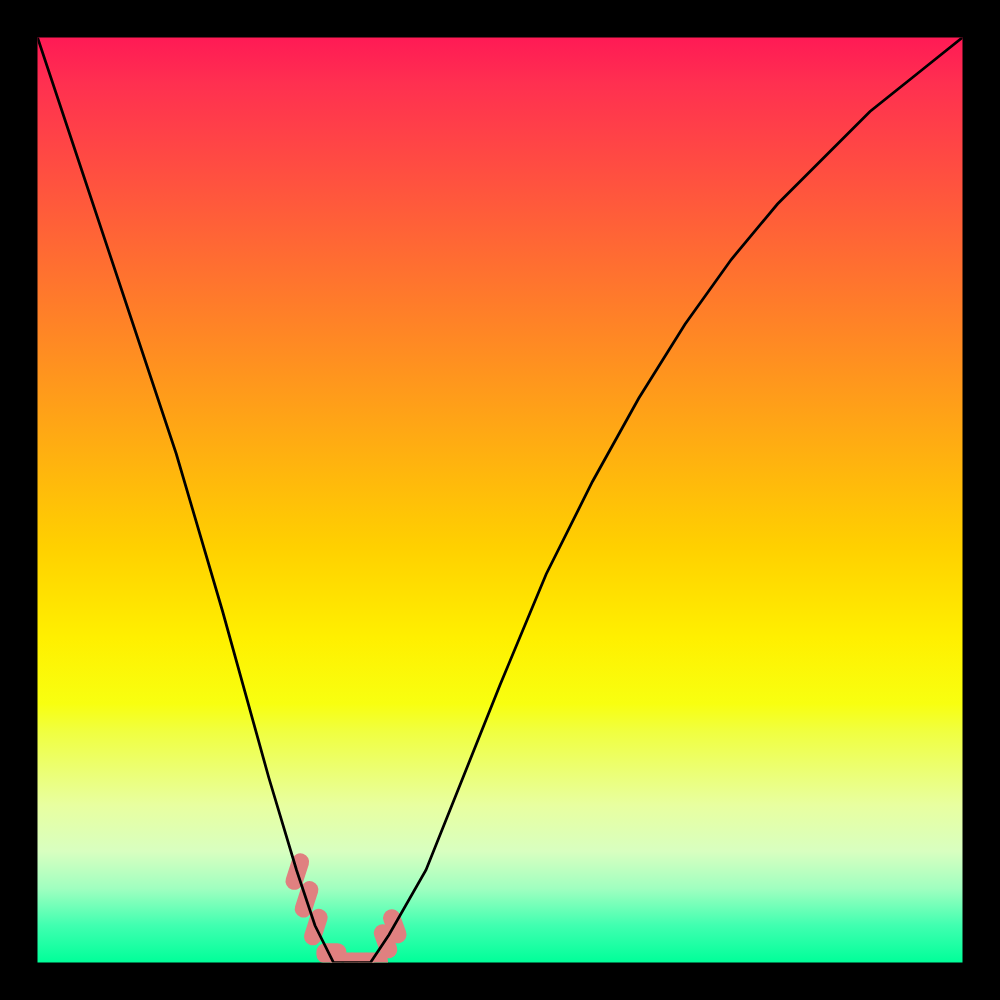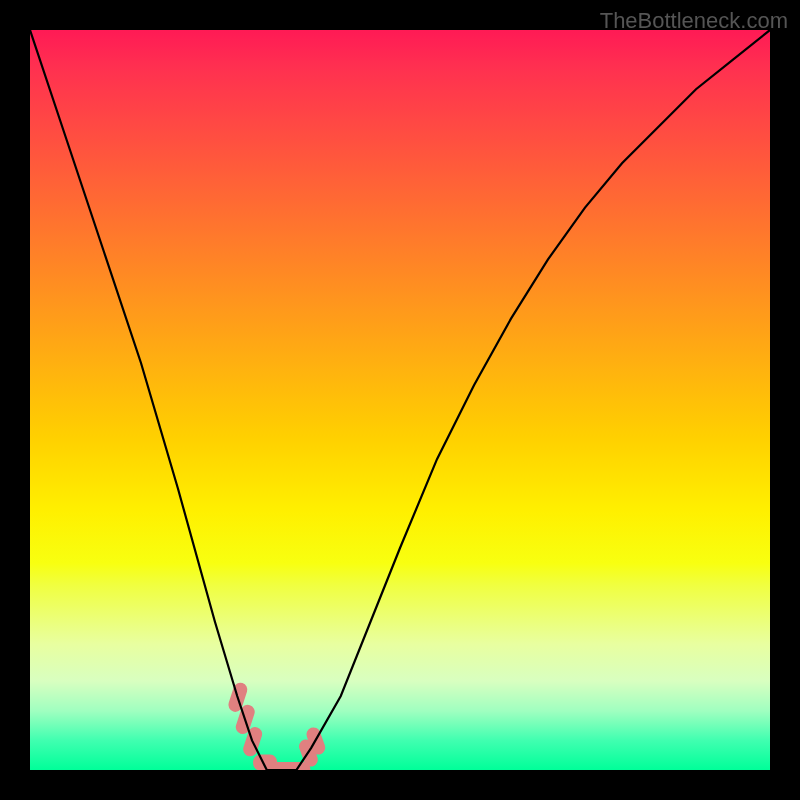--- a/index.html
+++ b/index.html
@@ -53,21 +53,20 @@
     left: 0;
     top: 0;
     width: 740px;
     height: 740px;
   }
 </style>
 </head>
 <body>
 
 <div class="container">
-  <div class="watermark">TheBottleneck.com</div>
   <div class="plot-area">
     <svg class="chart-svg" viewBox="0 0 740 740" preserveAspectRatio="none">
       <g id="highlight-marks">
           <rect x="201.20000000000002" y="652" width="14" height="30" rx="7" fill="#e08080" transform="rotate(18 207.20000000000002 666)"></rect>
           <rect x="208.6" y="674.2" width="14" height="30" rx="7" fill="#e08080" transform="rotate(18 214.6 688.2)"></rect>
           <rect x="216" y="696.4" width="14" height="30" rx="7" fill="#e08080" transform="rotate(18 222 710.4)"></rect>
           <rect x="223.1" y="724.6" width="24" height="16" rx="7" fill="#e08080"></rect>
           <rect x="234.20000000000002" y="732" width="24" height="16" rx="7" fill="#e08080"></rect>
           <rect x="245.29999999999998" y="732" width="24" height="16" rx="7" fill="#e08080"></rect>
           <rect x="256.4" y="732" width="24" height="16" rx="7" fill="#e08080"></rect>

